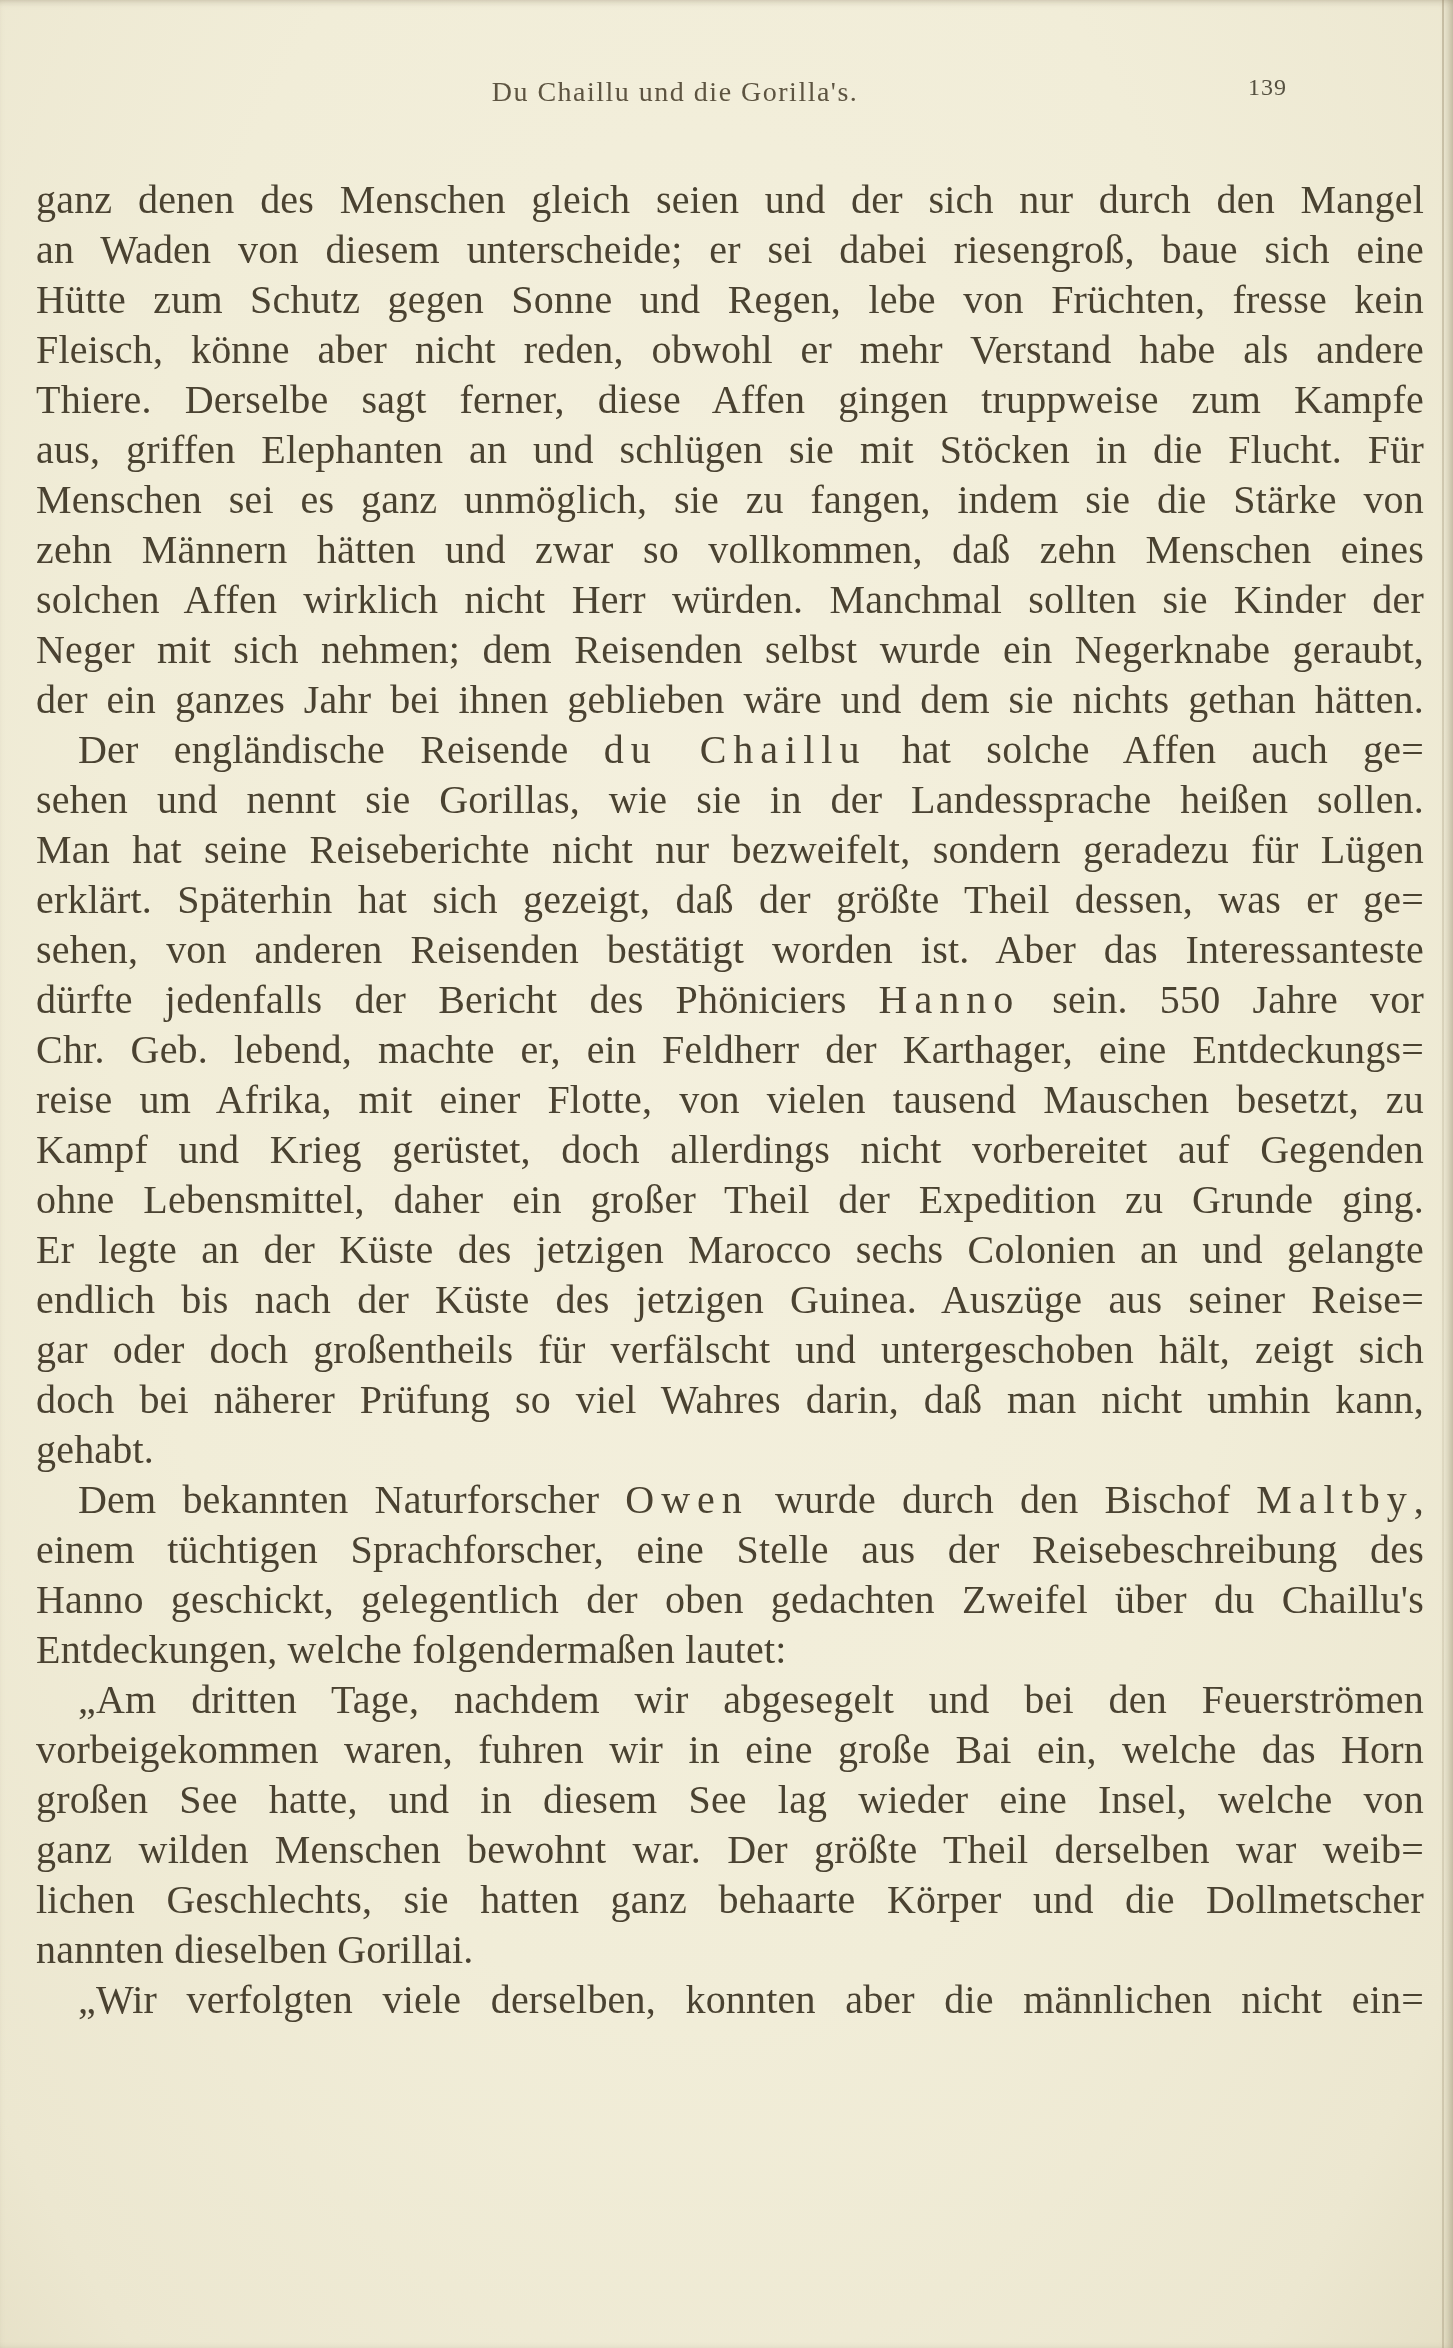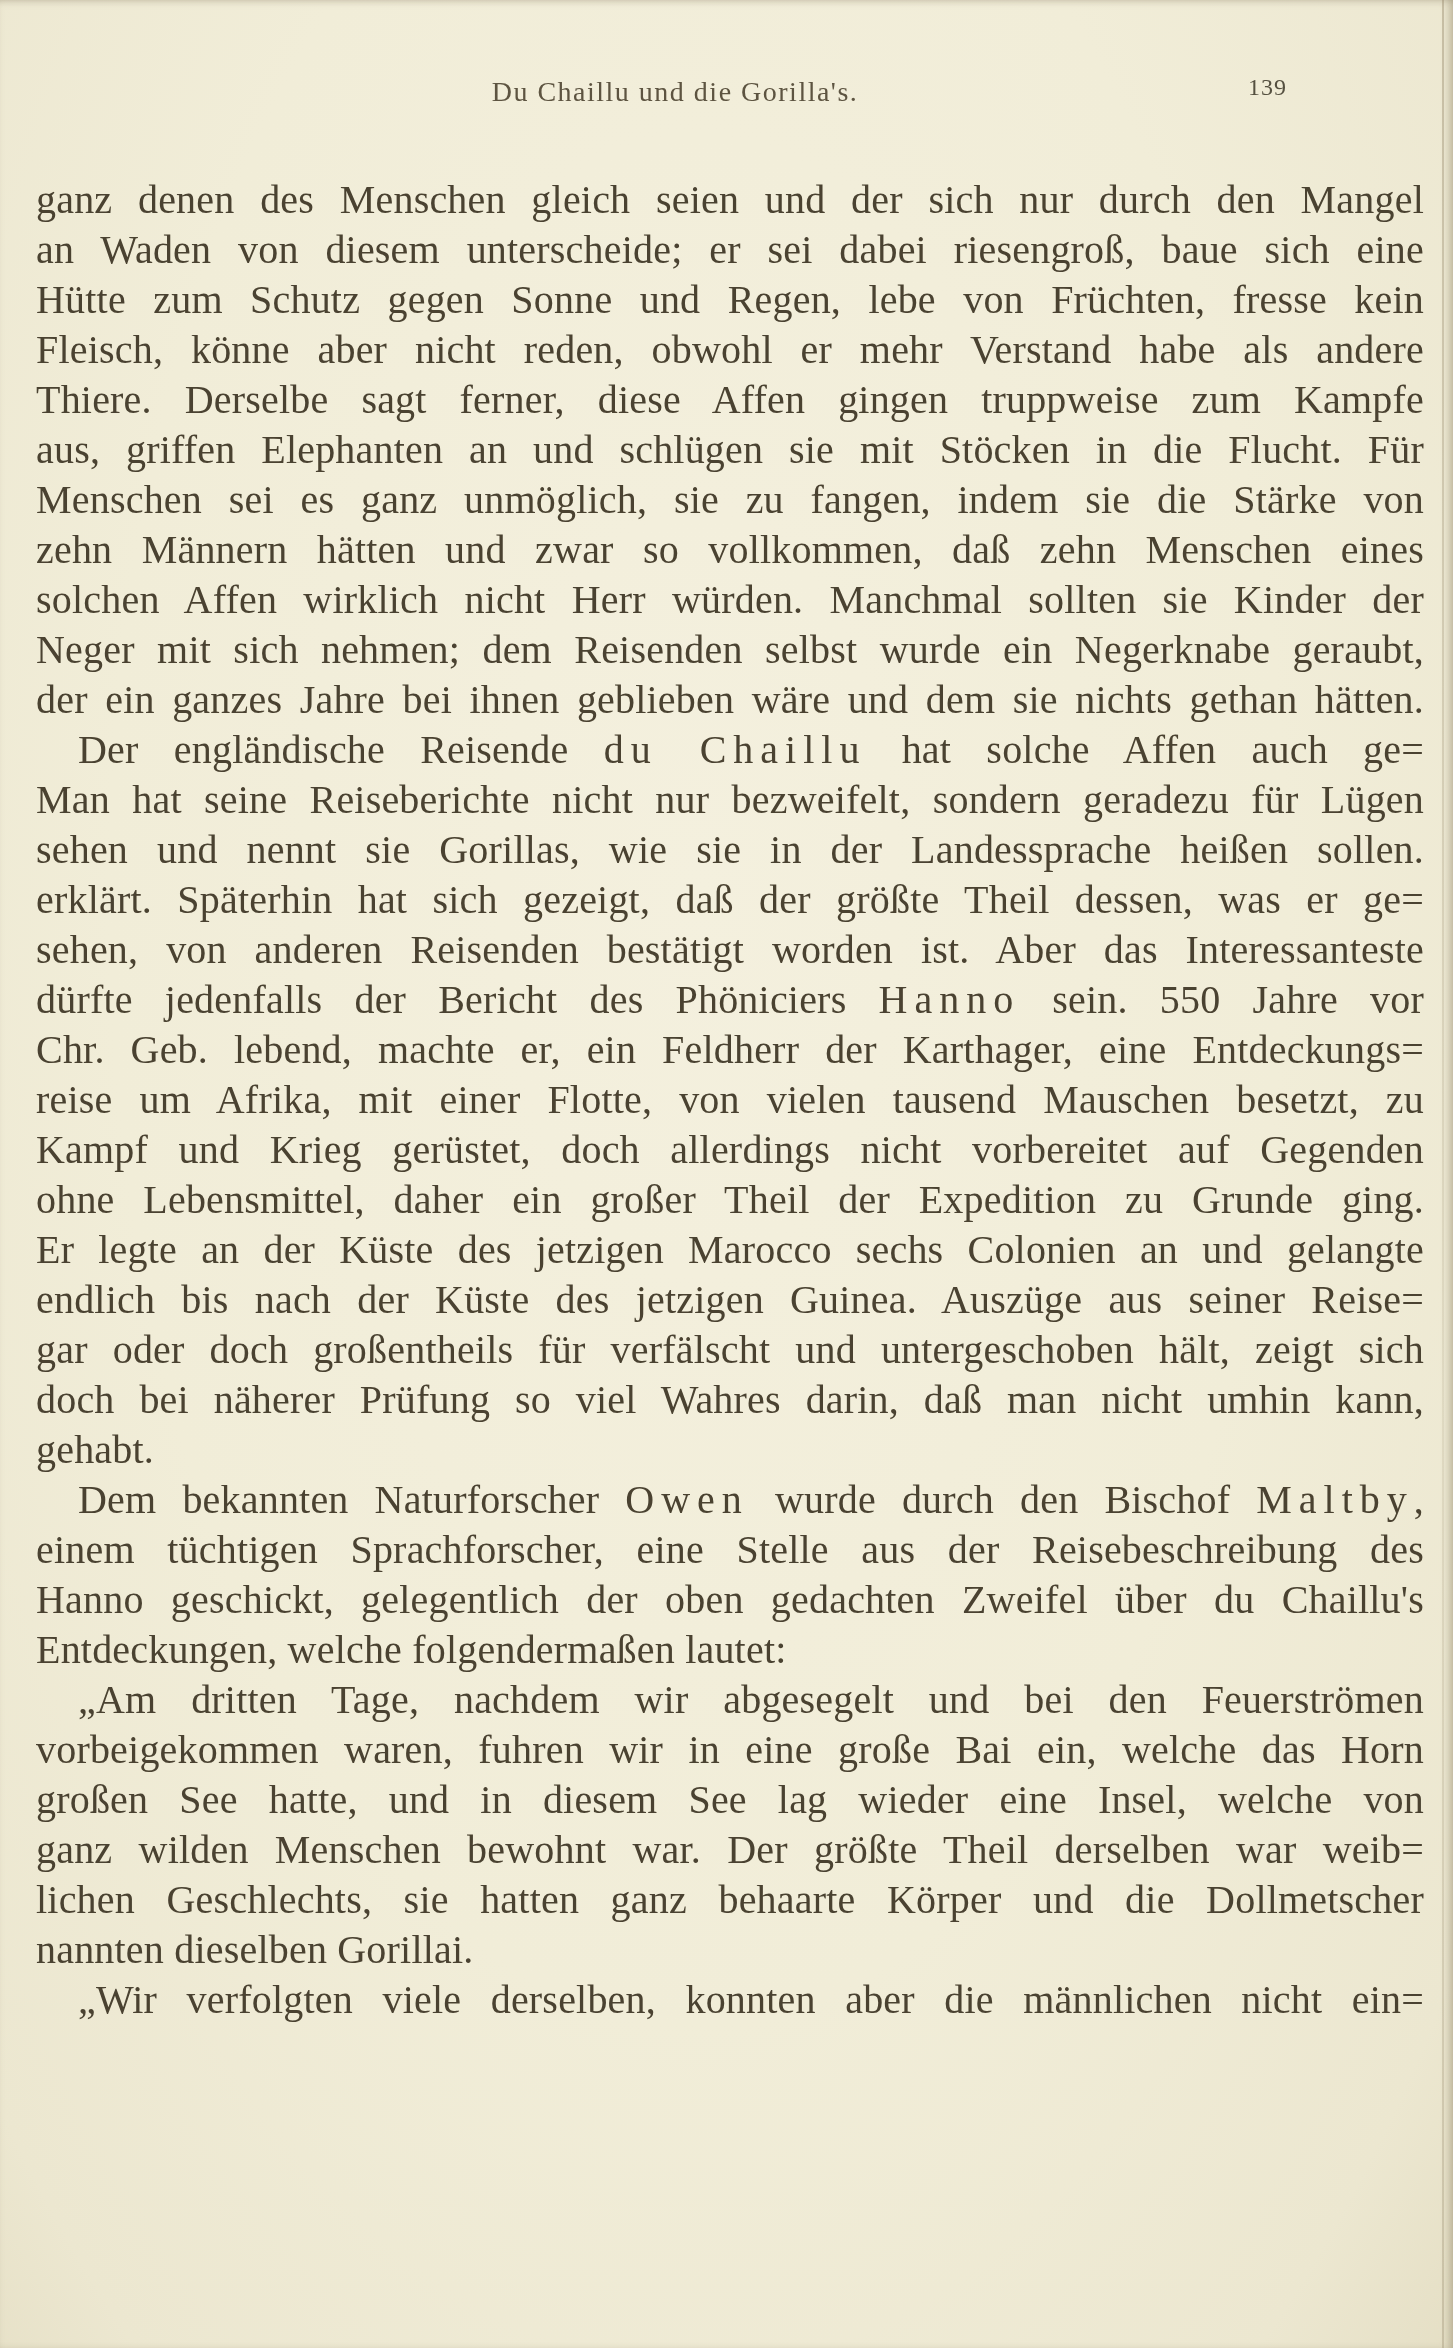--- a/index.html
+++ b/index.html
@@ -60,24 +60,24 @@
       <div class="line">ganz denen des Menschen gleich seien und der sich nur durch den Mangel</div>
       <div class="line">an Waden von diesem unterscheide; er sei dabei riesengroß, baue sich eine</div>
       <div class="line">Hütte zum Schutz gegen Sonne und Regen, lebe von Früchten, fresse kein</div>
       <div class="line">Fleisch, könne aber nicht reden, obwohl er mehr Verstand habe als andere</div>
       <div class="line">Thiere. Derselbe sagt ferner, diese Affen gingen truppweise zum Kampfe</div>
       <div class="line">aus, griffen Elephanten an und schlügen sie mit Stöcken in die Flucht. Für</div>
       <div class="line">Menschen sei es ganz unmöglich, sie zu fangen, indem sie die Stärke von</div>
       <div class="line">zehn Männern hätten und zwar so vollkommen, daß zehn Menschen eines</div>
       <div class="line">solchen Affen wirklich nicht Herr würden. Manchmal sollten sie Kinder der</div>
       <div class="line">Neger mit sich nehmen; dem Reisenden selbst wurde ein Negerknabe geraubt,</div>
-      <div class="line">der ein ganzes Jahre bei ihnen geblieben wäre und dem sie nichts gethan hätten.</div>
+      <div class="line">der ein ganzes Jahr bei ihnen geblieben wäre und dem sie nichts gethan hätten.</div>
       <div class="line indent"><span>Der engländische Reisende </span><span class="sp">du Chaillu</span><span> hat solche Affen auch ge=</span></div>
+      <div class="line">sehen und nennt sie Gorillas, wie sie in der Landessprache heißen sollen.</div>
       <div class="line">Man hat seine Reiseberichte nicht nur bezweifelt, sondern geradezu für Lügen</div>
-      <div class="line">sehen und nennt sie Gorillas, wie sie in der Landessprache heißen sollen.</div>
       <div class="line">erklärt. Späterhin hat sich gezeigt, daß der größte Theil dessen, was er ge=</div>
       <div class="line">sehen, von anderen Reisenden bestätigt worden ist. Aber das Interessanteste</div>
       <div class="line"><span>dürfte jedenfalls der Bericht des Phöniciers </span><span class="sp">Hanno</span><span> sein. 550 Jahre vor</span></div>
       <div class="line">Chr. Geb. lebend, machte er, ein Feldherr der Karthager, eine Entdeckungs=</div>
       <div class="line">reise um Afrika, mit einer Flotte, von vielen tausend Mauschen besetzt, zu</div>
       <div class="line">Kampf und Krieg gerüstet, doch allerdings nicht vorbereitet auf Gegenden</div>
       <div class="line">ohne Lebensmittel, daher ein großer Theil der Expedition zu Grunde ging.</div>
       <div class="line">Er legte an der Küste des jetzigen Marocco sechs Colonien an und gelangte</div>
       <div class="line">endlich bis nach der Küste des jetzigen Guinea. Auszüge aus seiner Reise=</div>
       <div class="line">gar oder doch großentheils für verfälscht und untergeschoben hält, zeigt sich</div>

